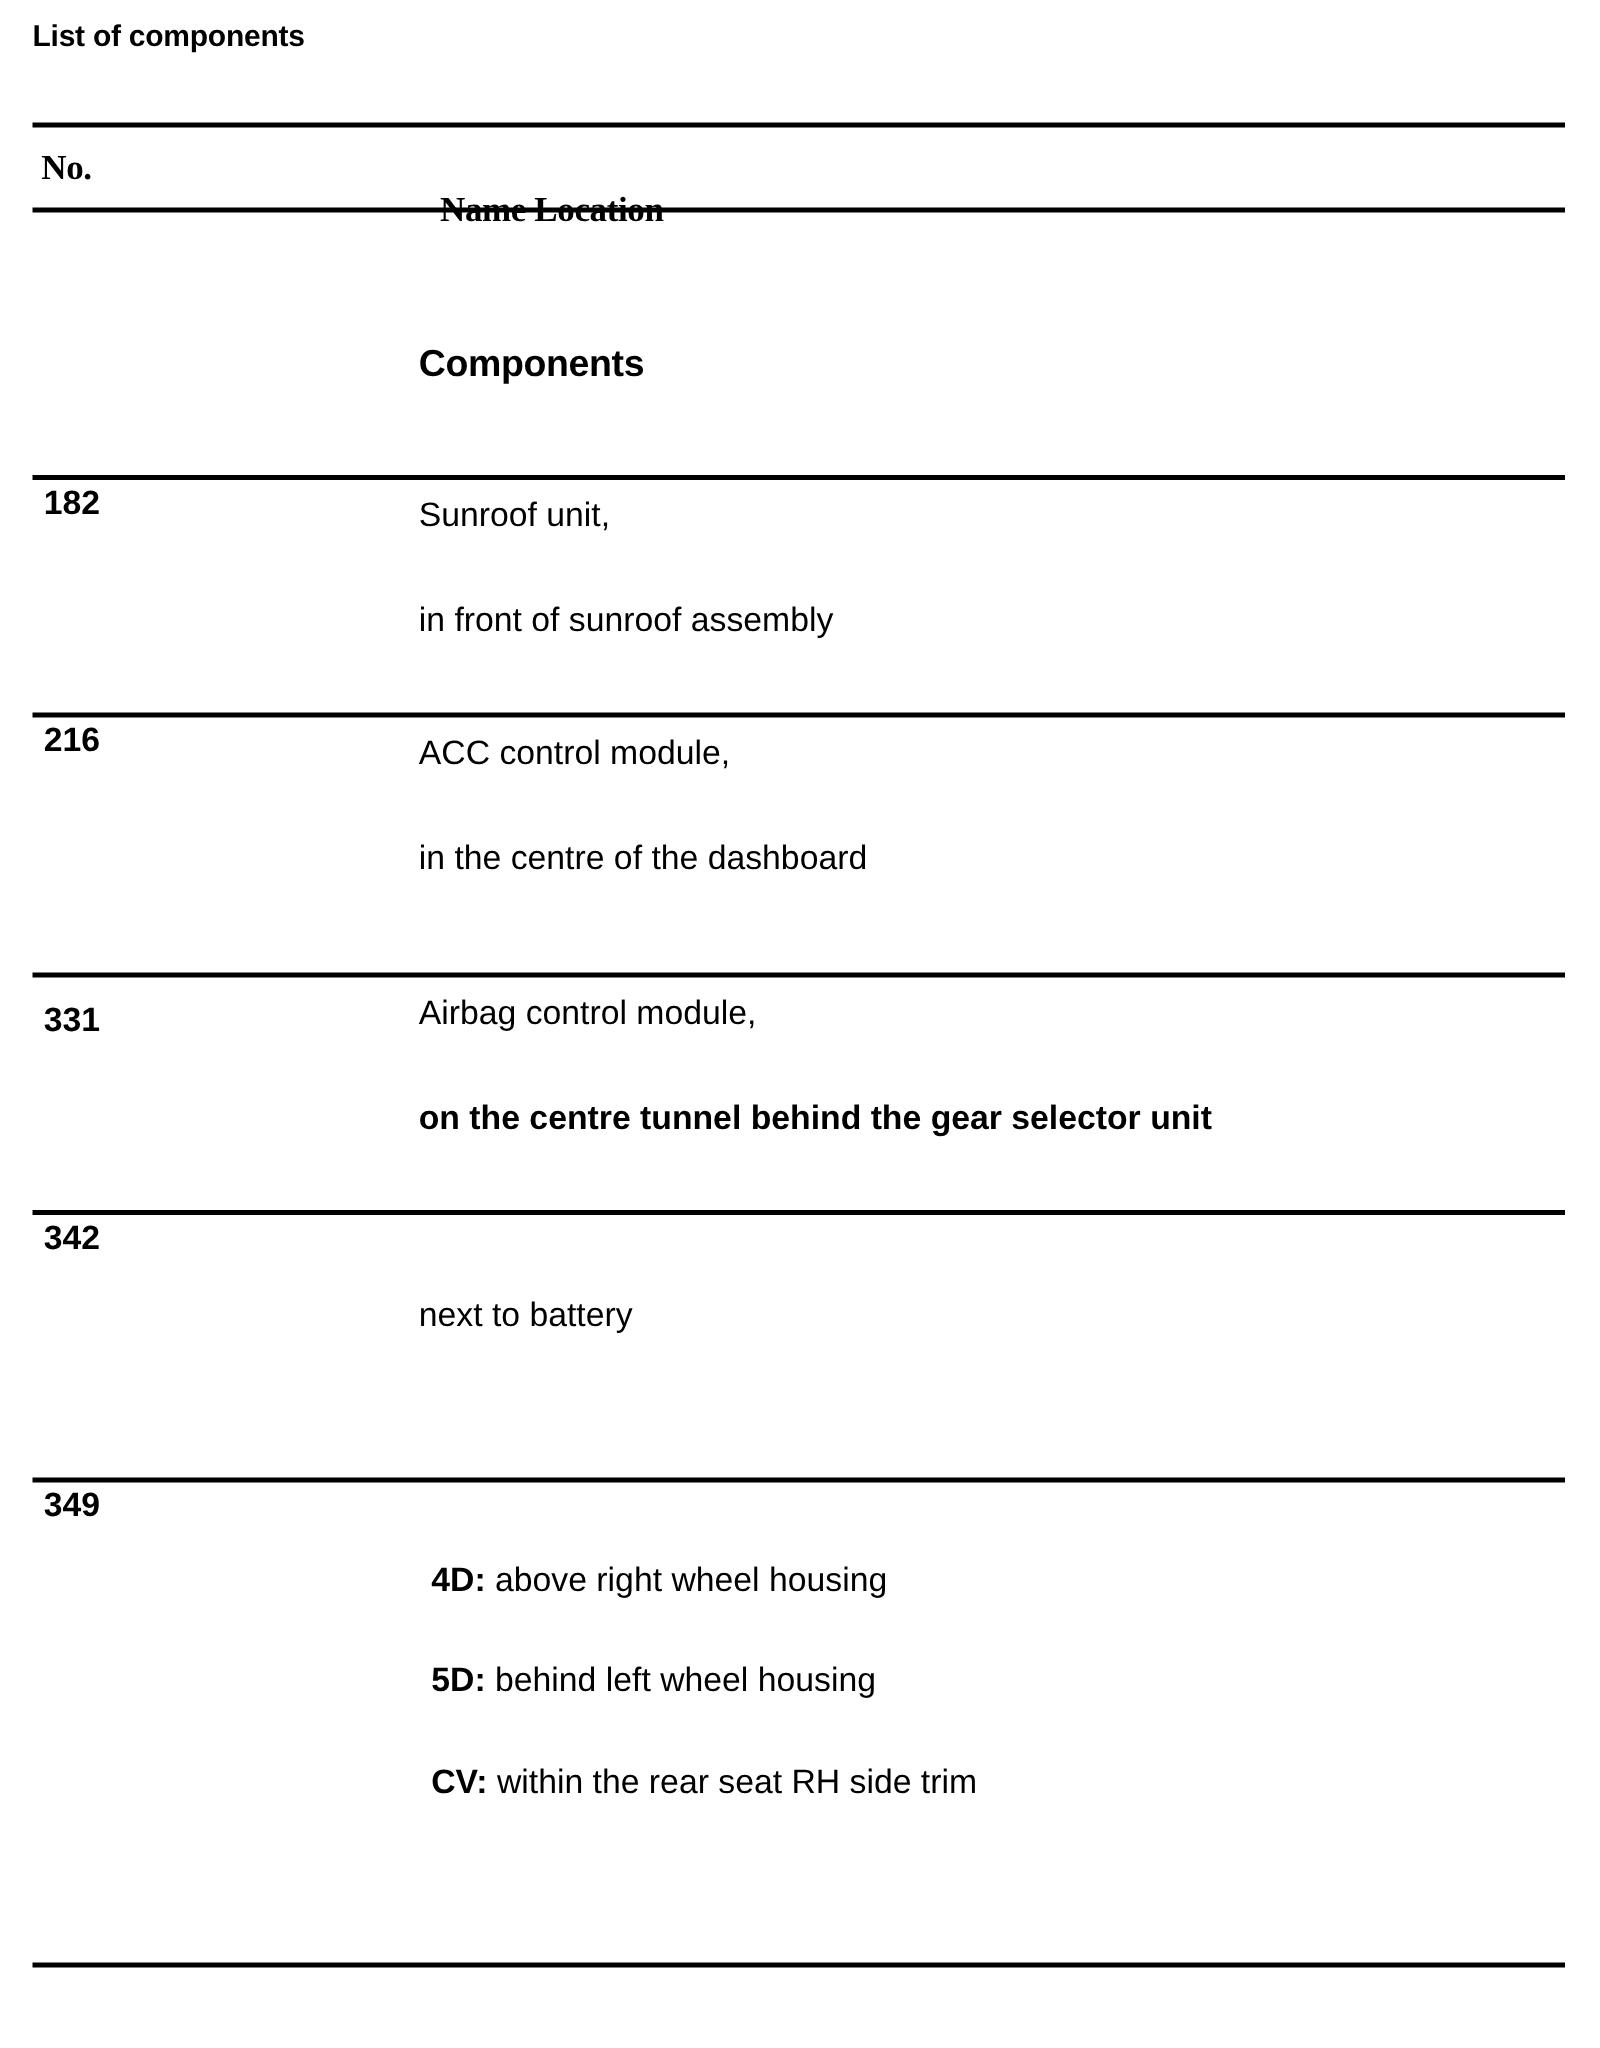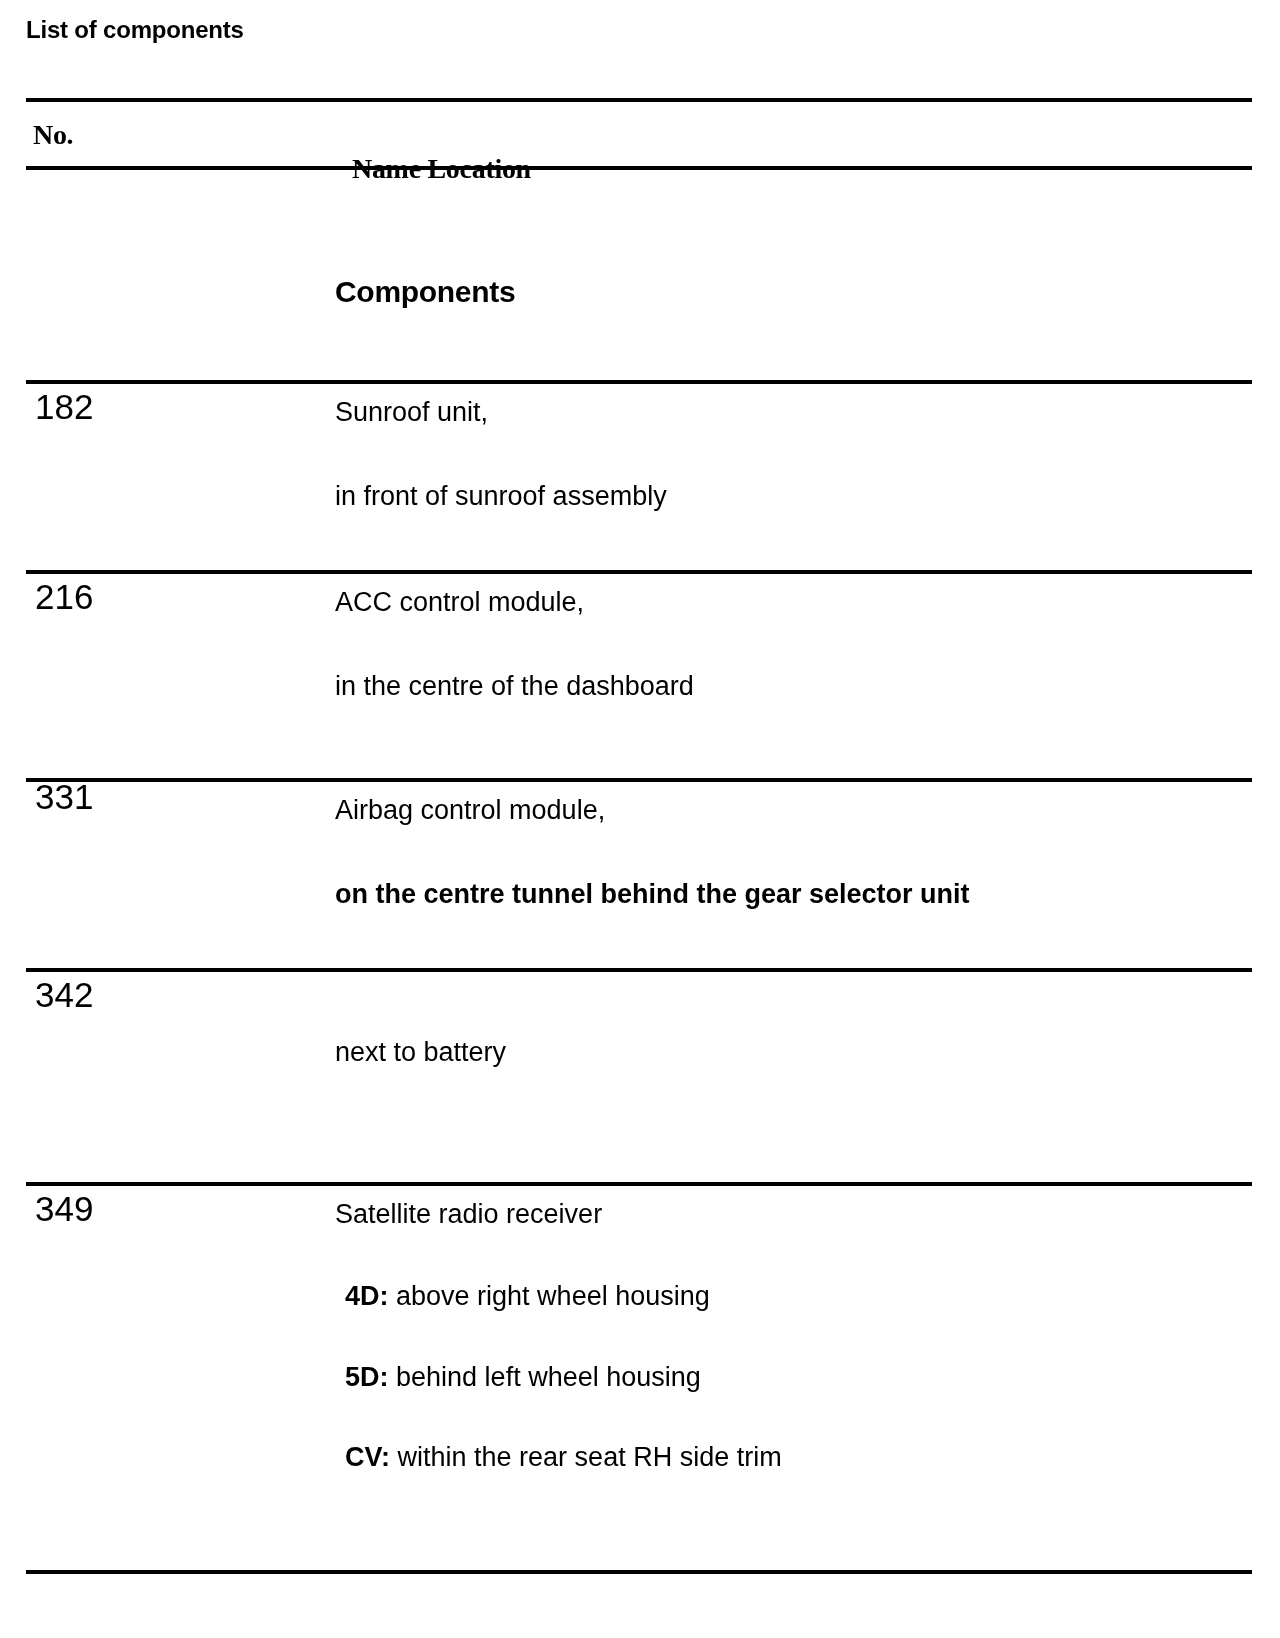--- a/index.html
+++ b/index.html
@@ -69,22 +69,22 @@
 
   
   .row {
     position: absolute;
     left: 0;
     width: 1280px;
   }
   .row .num {
     position: absolute;
     left: 35px;
-    font-size: 35px;
-    font-weight: normal;
+    font-size: 27px;
+    font-weight: bold;
     line-height: 1.2;
     white-space: nowrap;
   }
   .row .cell {
     position: absolute;
     left: 335px;
     width: 930px;
     font-size: 27px;
     font-weight: normal;
     line-height: 1.2;
@@ -132,42 +132,41 @@
     <div class="num" style="top:8px;">216</div>
     <div class="cell" style="top:8px;">
       <div class="line">ACC control module,</div>
       <div class="line" style="margin-top:52px;">in the centre of the dashboard</div>
     </div>
   </div>
 
   <div class="rule" style="top:778px;"></div>
 
   <div class="row" style="top:776px;">
-    <div class="num" style="top:0;">331</div>
+    <div class="num" style="top:24px;">331</div>
     <div class="cell" style="top:8px;">
       <div class="line">Airbag control module,</div>
       <div class="line" style="margin-top:52px;font-weight:bold;">on the centre tunnel behind the gear selector unit</div>
     </div>
   </div>
 
   <div class="rule" style="top:968px;"></div>
 
   <div class="row" style="top:966px;">
     <div class="num" style="top:8px;">342</div>
     <div class="cell" style="top:8px;">
       <div class="line" style="margin-top:52px;">next to battery</div>
     </div>
   </div>
 
   <div class="rule" style="top:1182px;"></div>
 
   <div class="row" style="top:1180px;">
     <div class="num" style="top:8px;">349</div>
     <div class="cell" style="top:8px;">
-      <div class="line">Satellite radio receiver</div>
 
       <div class="line" style="margin-top:50px;margin-left:10px;">
         <span class="variant-label">4D:</span>
         <span>above right wheel housing</span>
       </div>
 
       <div class="line" style="margin-top:48px;margin-left:10px;">
         <span class="variant-label">5D:</span>
         <span>behind left wheel housing</span>
       </div>

